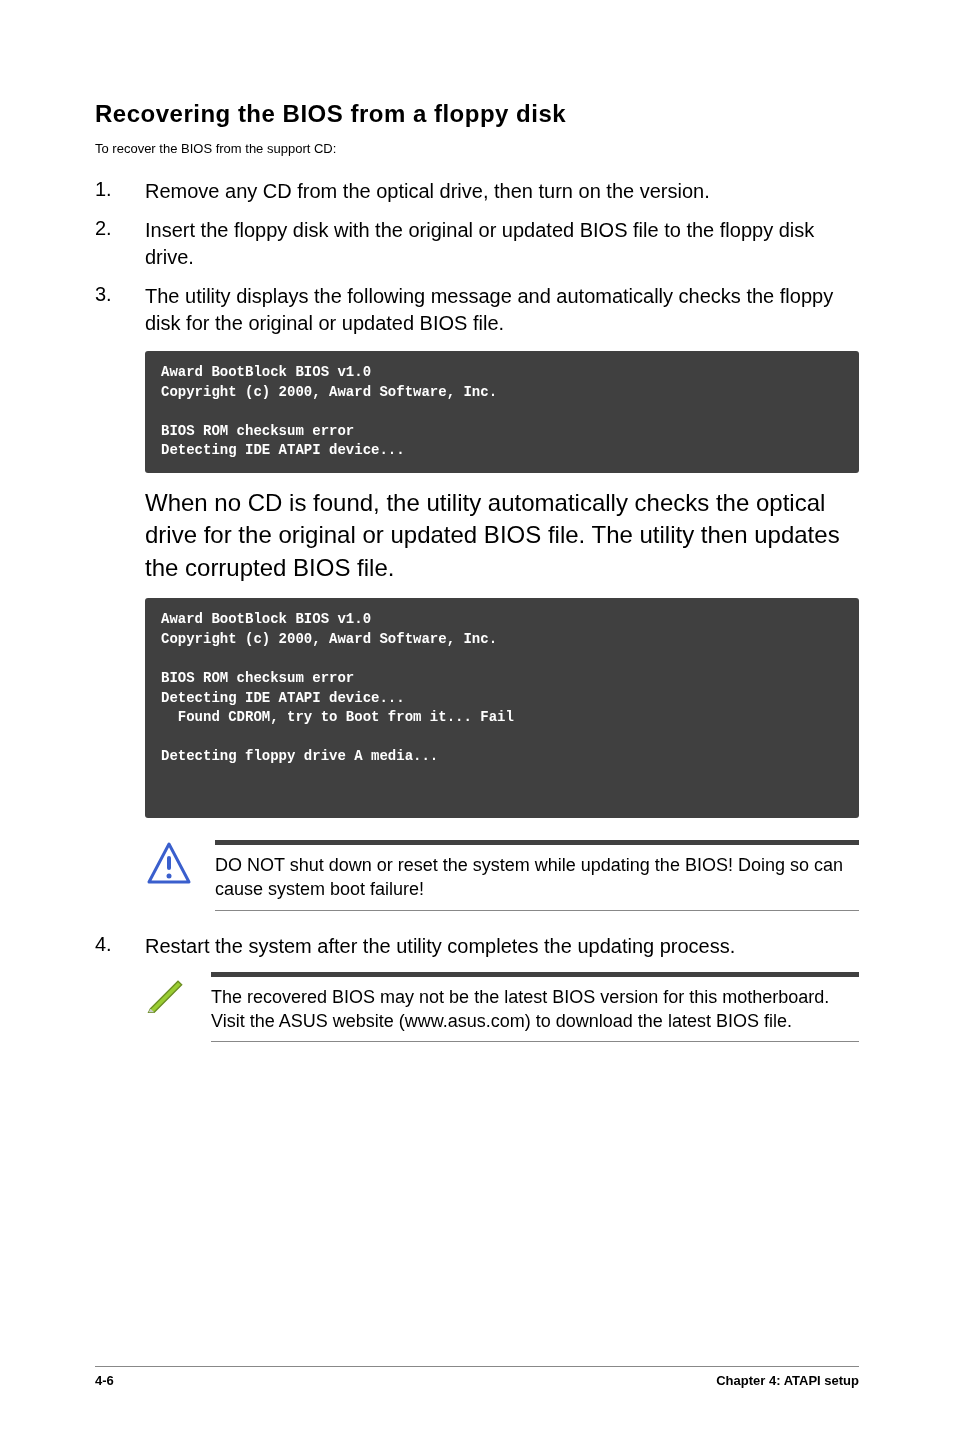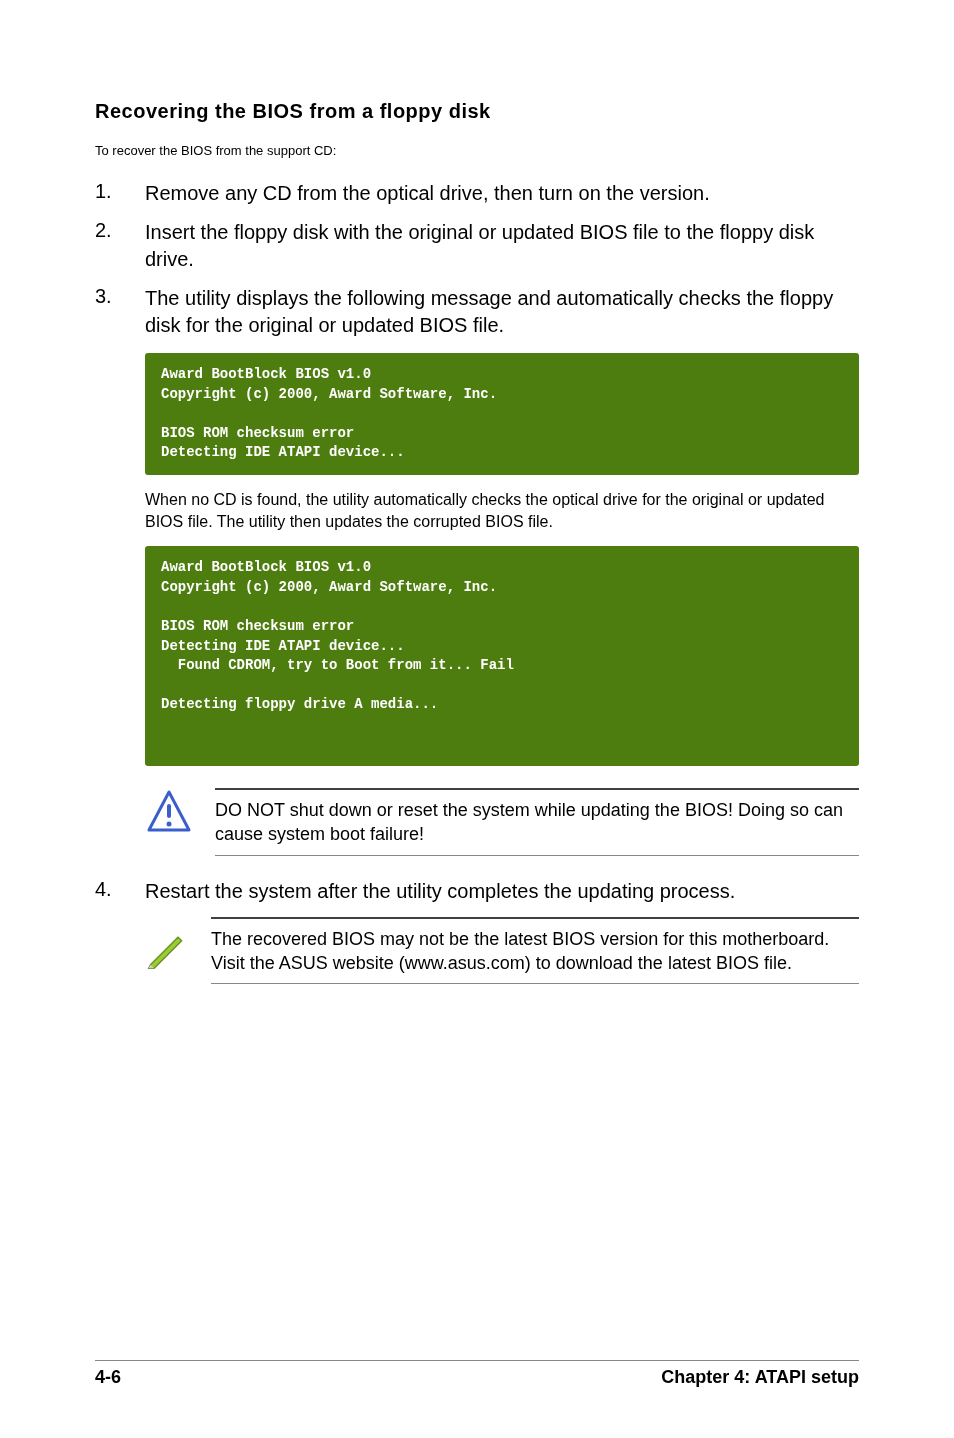--- a/index.html
+++ b/index.html
@@ -9,101 +9,101 @@
     }
     body {
       width: 954px;
       height: 1438px;
       background: #fff;
       font-family: Arial, Helvetica, sans-serif;
       padding: 100px 95px 50px 95px;
       position: relative;
     }
     .section-heading {
-      font-size: 20px;
+      font-size: 24px;
       font-weight: bold;
       letter-spacing: 0.5px;
-      margin-bottom: 20px;
+      margin-bottom: 13px;
     }
     .intro-text {
       font-size: 13px;
       margin-bottom: 22px;
     }
     .ol-item {
       display: flex;
       margin-bottom: 12px;
     }
     .ol-num {
       width: 50px;
       flex-shrink: 0;
       font-size: 20px;
     }
     .ol-body {
       font-size: 20px;
       line-height: 1.35;
       flex: 1;
     }
     .terminal {
-      background: #4d7c0f;
+      background: #404040;
       color: #fff;
       font-family: "Courier New", monospace;
       font-size: 14px;
       font-weight: bold;
       padding: 12px 16px;
       margin: 14px 0 14px 50px;
       white-space: pre;
       line-height: 1.4;
       border-radius: 3px;
     }
     .indented-para {
       margin-left: 50px;
-      font-size: 16px;
+      font-size: 24px;
       line-height: 1.35;
       margin-bottom: 10px;
     }
     .note-box {
       display: flex;
       align-items: flex-start;
       margin: 22px 0 22px 50px;
       gap: 22px;
     }
     .note-icon {
       width: 48px;
       height: 48px;
       flex-shrink: 0;
     }
     .note-text {
       font-size: 18px;
       line-height: 1.35;
-      border-top: 2px solid #404040;
+      border-top: 5px solid #404040;
       border-bottom: 1px solid #888;
       padding: 8px 0;
       flex: 1;
     }
     .note-box-small {
       display: flex;
-      align-items: center;
+      align-items: flex-start;
       margin: 8px 0 22px 50px;
       gap: 22px;
     }
     .note-icon-small {
       width: 44px;
       height: 44px;
       flex-shrink: 0;
     }
     .footer {
       position: absolute;
       bottom: 50px;
       left: 95px;
       right: 95px;
       border-top: 1px solid #888;
       padding-top: 6px;
       display: flex;
       justify-content: space-between;
-      font-size: 18px;
+      font-size: 13px;
       font-weight: bold;
     }
     .warn-triangle {
       stroke: #3a5fcd;
       stroke-width: 3;
       fill: none;
     }
     .warn-exclaim {
       fill: #3a5fcd;
       font-weight: bold;

